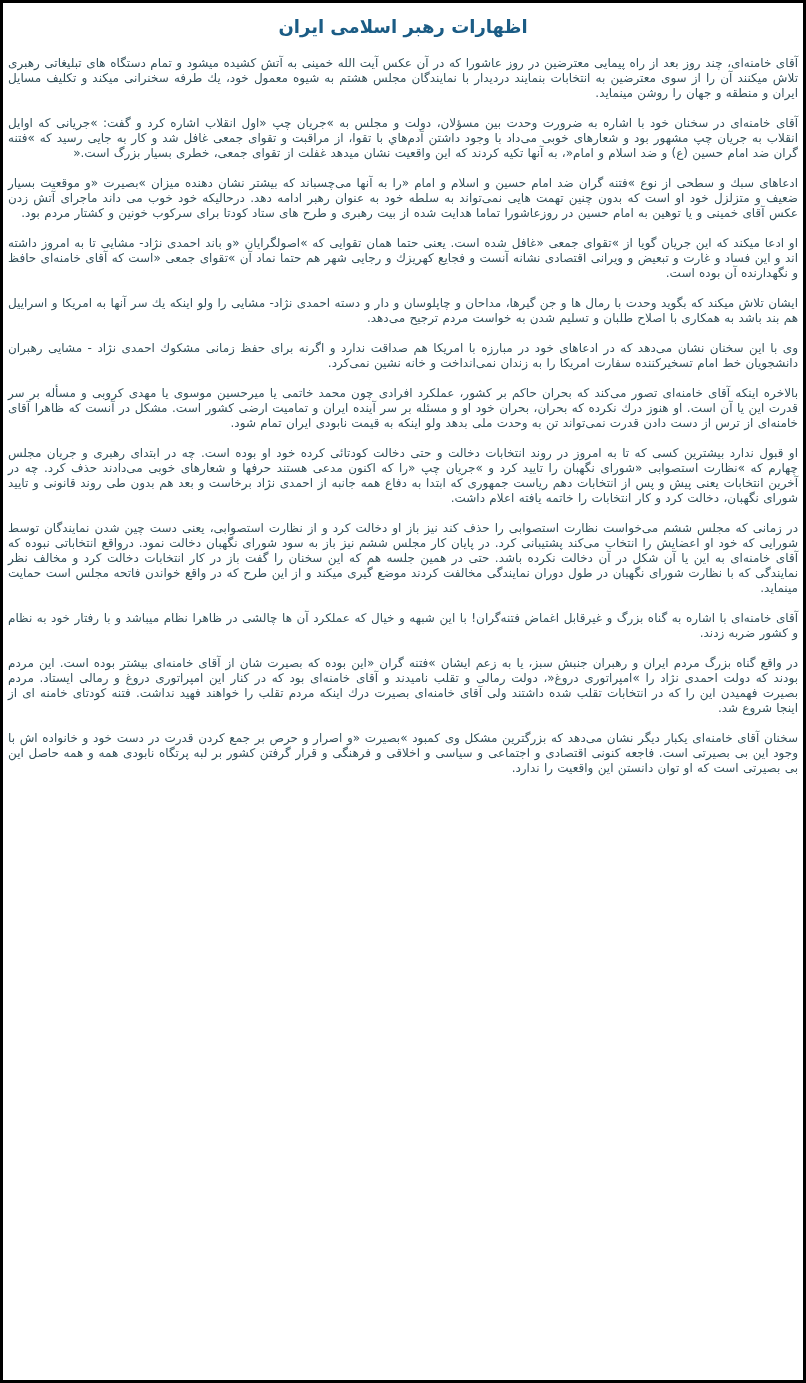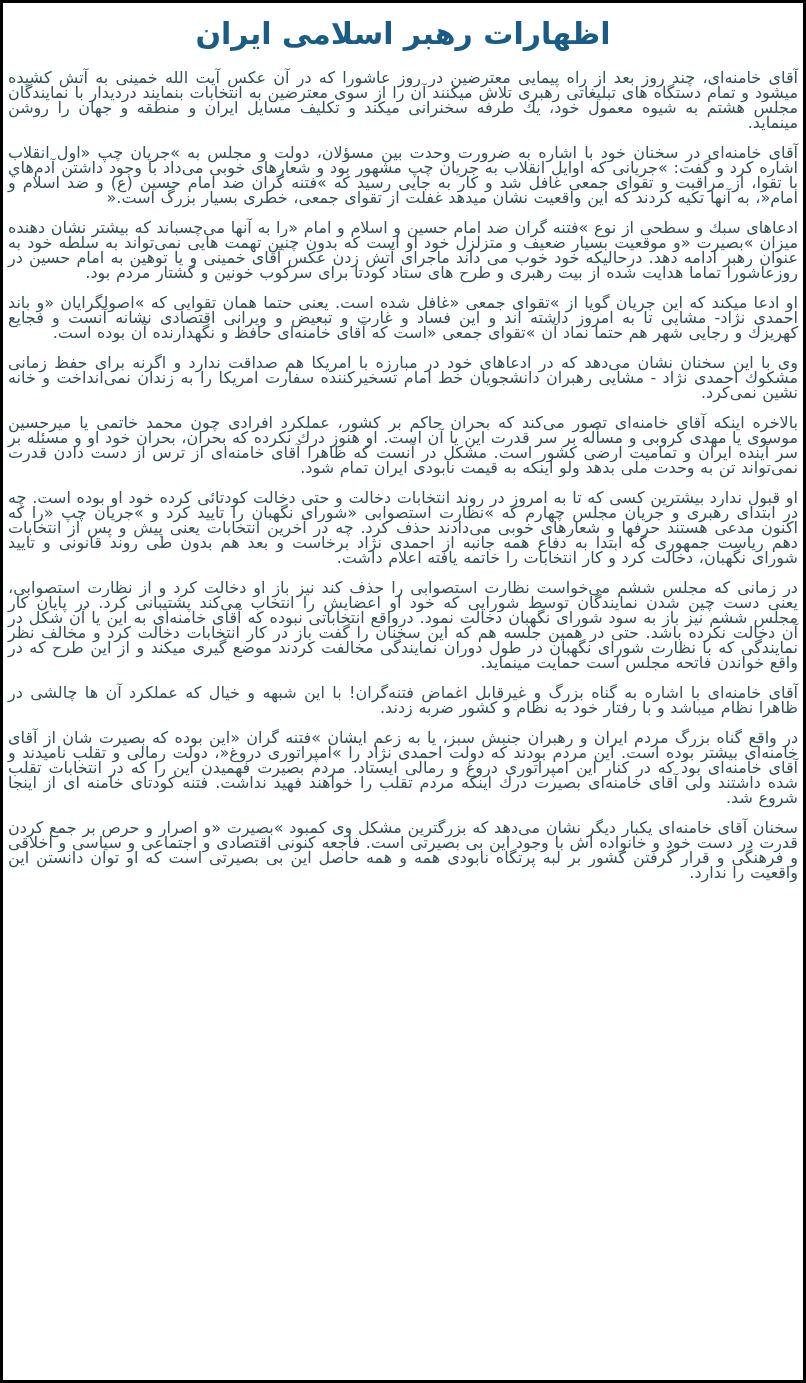--- a/index.html
+++ b/index.html
@@ -15,47 +15,48 @@
     box-sizing: border-box;
     border: 3px solid #000000;
     background: var(--page-bg, #ffffff);
     padding: 8px 5px 8px 5px;
     direction: rtl;
     overflow: hidden;
   }
   .page-title {
     margin: 5px 0 19px 0;
     text-align: center;
-    font-size: 30px;
+    font-size: 18px;
     font-weight: bold;
     color: var(--title-color, #1b5c85);
     letter-spacing: 0px;
   }
   .article {
     direction: rtl;
   }
   .article p {
     margin: 0 0 15px 0;
-    font-size: 16px;
+    font-size: 12px;
     line-height: 15px;
     text-align: justify;
     color: var(--body-color, #35525c);
     word-spacing: 0.5px;
   }
 </style>
 </head>
 <body>
 
 <div class="page">
   <h1 class="page-title">اظهارات رهبر اسلامی ایران</h1>
   <div class="article">
     <p>آقای خامنه‌ای، چند روز بعد از راه پیمایی معترضین در روز عاشورا که در آن عکس آیت الله خمینی به آتش کشیده میشود و تمام دستگاه های تبلیغاتی  رهبری تلاش میکنند آن را از سوی معترضین به انتخابات بنمایند دردیدار با نمایندگان مجلس هشتم به شیوه معمول خود، یك طرفه سخنرانی میکند و تکلیف مسایل ایران و منطقه و جهان را روشن مینماید.</p>
     <p>آقای خامنه‌ای در سخنان خود با اشاره به ضرورت وحدت بین مسؤلان، دولت و مجلس به »جریان چپ «اول انقلاب اشاره کرد و گفت: »جریانی که اوایل انقلاب به جریان چپ مشهور بود و شعارهای خوبی می‌داد با وجود داشتن آدم‌هاي با تقوا، از مراقبت و تقوای جمعی غافل شد و کار به جایی رسید که »فتنه گران ضد امام حسین (ع) و ضد اسلام و امام«، به آنها تکیه کردند که این واقعیت نشان میدهد غفلت از تقوای جمعی، خطری بسیار بزرگ است.«</p>
     <p>ادعاهای سبك و سطحی از نوع »فتنه گران ضد امام حسین و اسلام و امام «را به آنها می‌چسباند که بیشتر نشان دهنده میزان »بصیرت «و موقعیت بسیار ضعیف و متزلزل خود او است که بدون چنین تهمت هایی نمی‌تواند به سلطه خود به عنوان رهبر ادامه دهد. درحالیکه خود خوب می داند ماجرای آتش زدن عکس آقای خمینی و یا توهین به امام حسین در روزعاشورا تماما هدایت شده از بیت رهبری و طرح های ستاد کودتا برای سرکوب خونین و کشتار مردم بود.</p>
     <p>او ادعا میکند که این جریان گویا از »تقوای جمعی «غافل شده است. یعنی حتما همان تقوایی که »اصولگرایان «و باند احمدی نژاد- مشایی تا به امروز داشته اند و این فساد و غارت و تبعیض و ویرانی اقتصادی نشانه آنست و فجایع کهریزك و رجایی شهر هم حتما نماد آن »تقوای جمعی «است که آقای خامنه‌ای حافظ و نگهدارنده آن بوده است.</p>
+    <p>ایشان تلاش میکند که بگوید وحدت با رمال ها و جن گیرها، مداحان و چاپلوسان و دار و دسته احمدی نژاد- مشایی را ولو اینکه یك سر آنها به امریکا و اسراییل هم بند باشد به همکاری با اصلاح طلبان و تسلیم شدن به خواست مردم ترجیح می‌دهد.</p>
     <p>وی با این سخنان نشان می‌دهد که در ادعاهای خود در مبارزه با امریکا هم صداقت ندارد و اگرنه برای حفظ زمانی مشکوك احمدی نژاد - مشایی رهبران دانشجویان خط امام تسخیرکننده سفارت امریکا را به زندان نمی‌انداخت و خانه نشین نمی‌کرد.</p>
     <p>بالاخره اینکه آقای خامنه‌ای تصور می‌کند که بحران حاکم بر کشور،  عملکرد افرادی چون محمد خاتمی یا میرحسین موسوی یا مهدی کروبی و مسأله بر سر قدرت این یا آن است. او هنوز درك نکرده که بحران، بحران خود او و مسئله بر سر آینده ایران و تمامیت ارضی کشور است. مشکل در آنست که ظاهرا آقای خامنه‌ای از ترس از دست دادن قدرت نمی‌تواند تن به وحدت ملی بدهد ولو اینکه به قیمت نابودی ایران تمام شود.</p>
     <p>او قبول ندارد بیشترین کسی که تا به امروز در روند انتخابات دخالت و حتی دخالت کودتائی کرده خود او بوده است. چه در ابتدای رهبری و جریان مجلس چهارم که »نظارت استصوابی «شورای نگهبان را تایید کرد و »جریان چپ «را که اکنون مدعی هستند حرفها و شعارهای خوبی می‌دادند حذف کرد. چه در آخرین انتخابات یعنی پیش و پس از انتخابات دهم ریاست جمهوری که ابتدا به دفاع همه جانبه از احمدی نژاد برخاست و بعد هم بدون طی روند قانونی و تایید شورای نگهبان، دخالت کرد و کار انتخابات را خاتمه یافته اعلام داشت.</p>
     <p>در زمانی که مجلس ششم می‌خواست نظارت استصوابی را حذف کند نیز باز او دخالت کرد و از نظارت استصوابی، یعنی دست چین شدن نمایندگان توسط شورایی که خود او اعضایش را انتخاب می‌کند پشتیبانی کرد. در پایان کار مجلس ششم نیز باز به سود شورای نگهبان دخالت نمود. درواقع انتخاباتی نبوده که آقای خامنه‌ای به این یا آن شکل در آن دخالت نکرده باشد. حتی در همین جلسه هم که این سخنان را گفت باز در کار انتخابات دخالت کرد و مخالف نظر نمایندگی که با نظارت شورای نگهبان در طول دوران نمایندگی مخالفت کردند موضع گیری میکند و از این طرح که در واقع خواندن فاتحه مجلس است حمایت مینماید.</p>
     <p>آقای خامنه‌ای با اشاره به گناه بزرگ و غیرقابل اغماض فتنه‌گران! با این شبهه و خیال که  عملکرد آن ها چالشی در ظاهرا نظام میباشد و با رفتار خود به نظام و کشور ضربه زدند.</p>
     <p>در واقع گناه بزرگ مردم ایران و رهبران جنبش سبز، یا به زعم ایشان »فتنه گران «این بوده که بصیرت شان از آقای خامنه‌ای بیشتر بوده است. این مردم بودند که دولت احمدی نژاد را »امپراتوری دروغ«، دولت رمالی و تقلب نامیدند و آقای خامنه‌ای بود که در کنار این امپراتوری دروغ و رمالی ایستاد. مردم بصیرت فهمیدن این را که در انتخابات تقلب شده داشتند ولی آقای خامنه‌ای بصیرت درك اینکه مردم تقلب را خواهند فهید نداشت. فتنه کودتای خامنه ای از اینجا شروع شد.</p>
     <p>سخنان آقای خامنه‌ای یکبار دیگر نشان می‌دهد که بزرگترین مشکل وی کمبود »بصیرت «و اصرار و حرص بر جمع کردن قدرت در دست خود و خانواده اش با وجود این بی بصیرتی است. فاجعه کنونی اقتصادی و اجتماعی و سیاسی و اخلاقی و فرهنگی و قرار گرفتن کشور بر لبه پرتگاه نابودی همه و همه حاصل این بی بصیرتی است که او توان دانستن این واقعیت را ندارد.</p>
   </div>
 </div>
 

